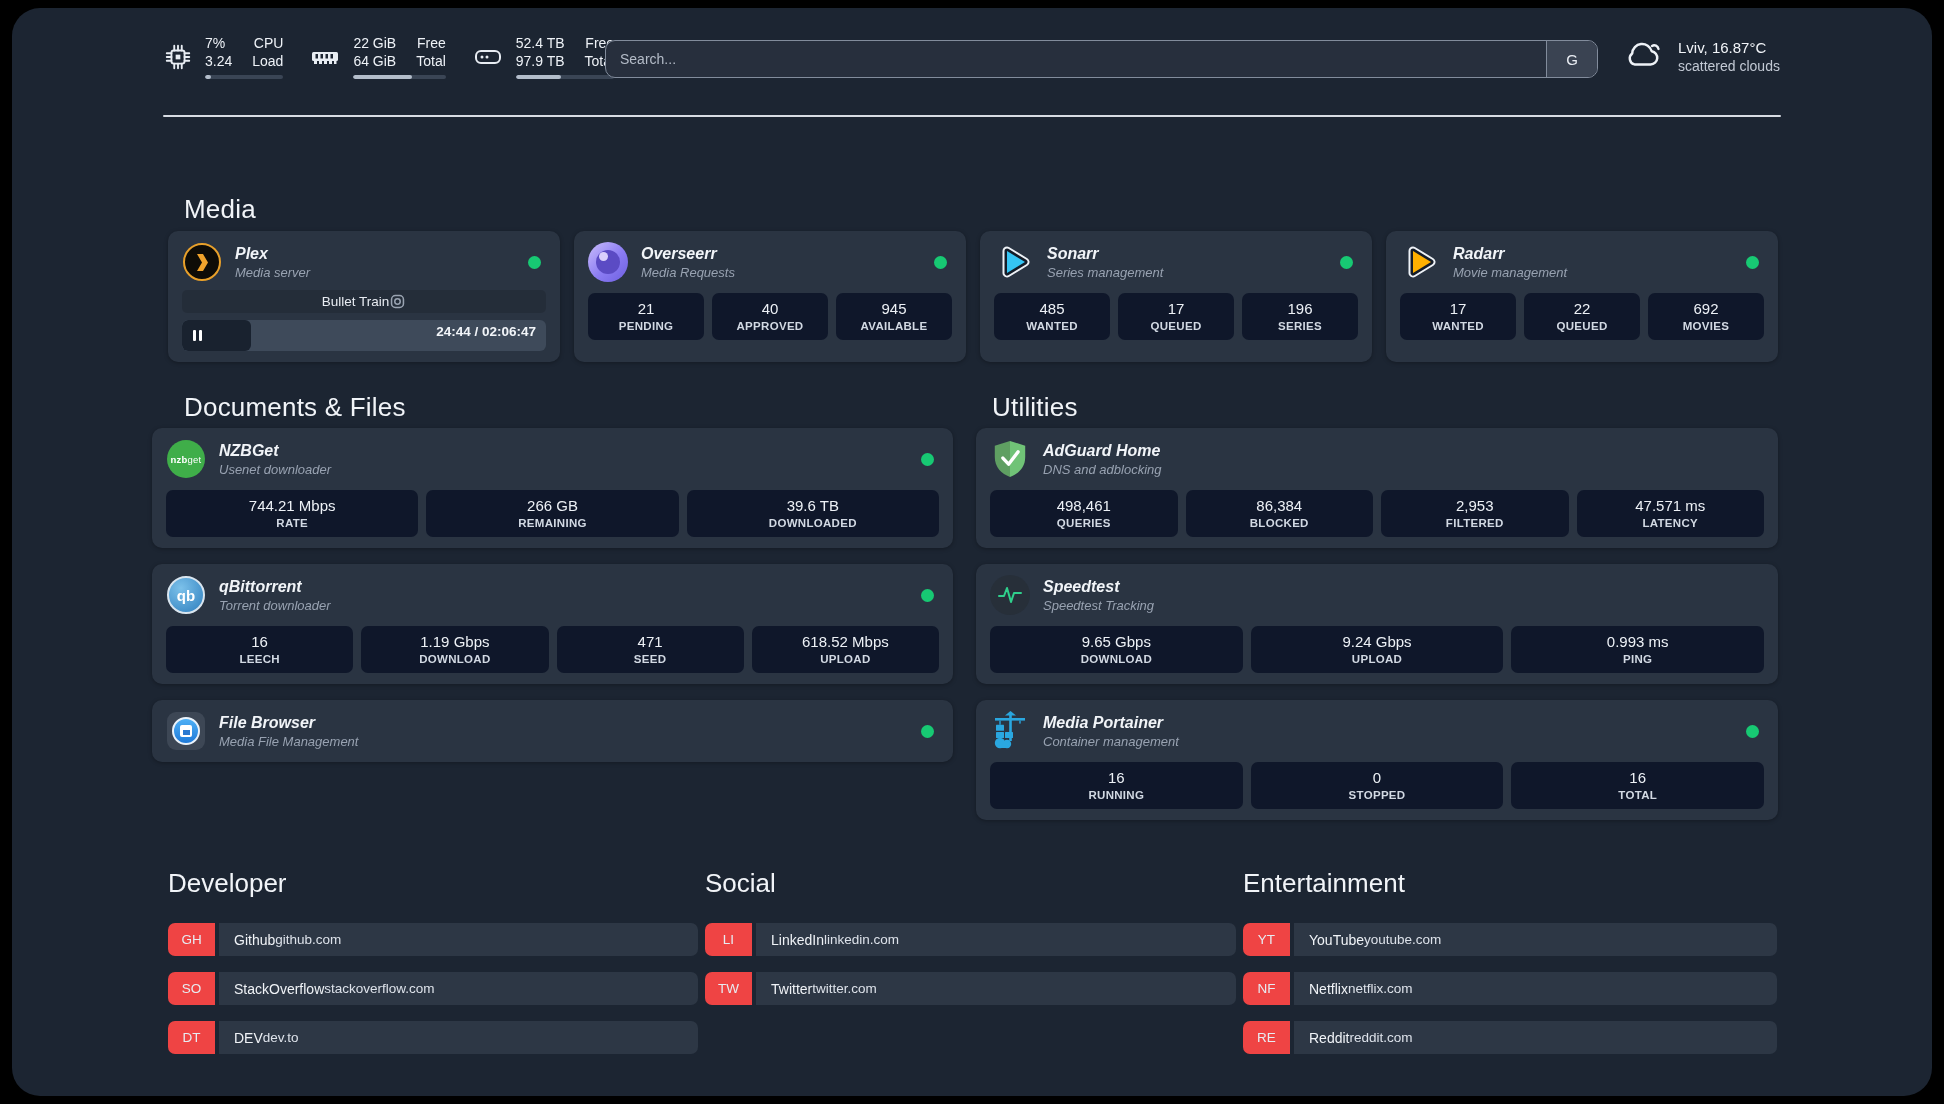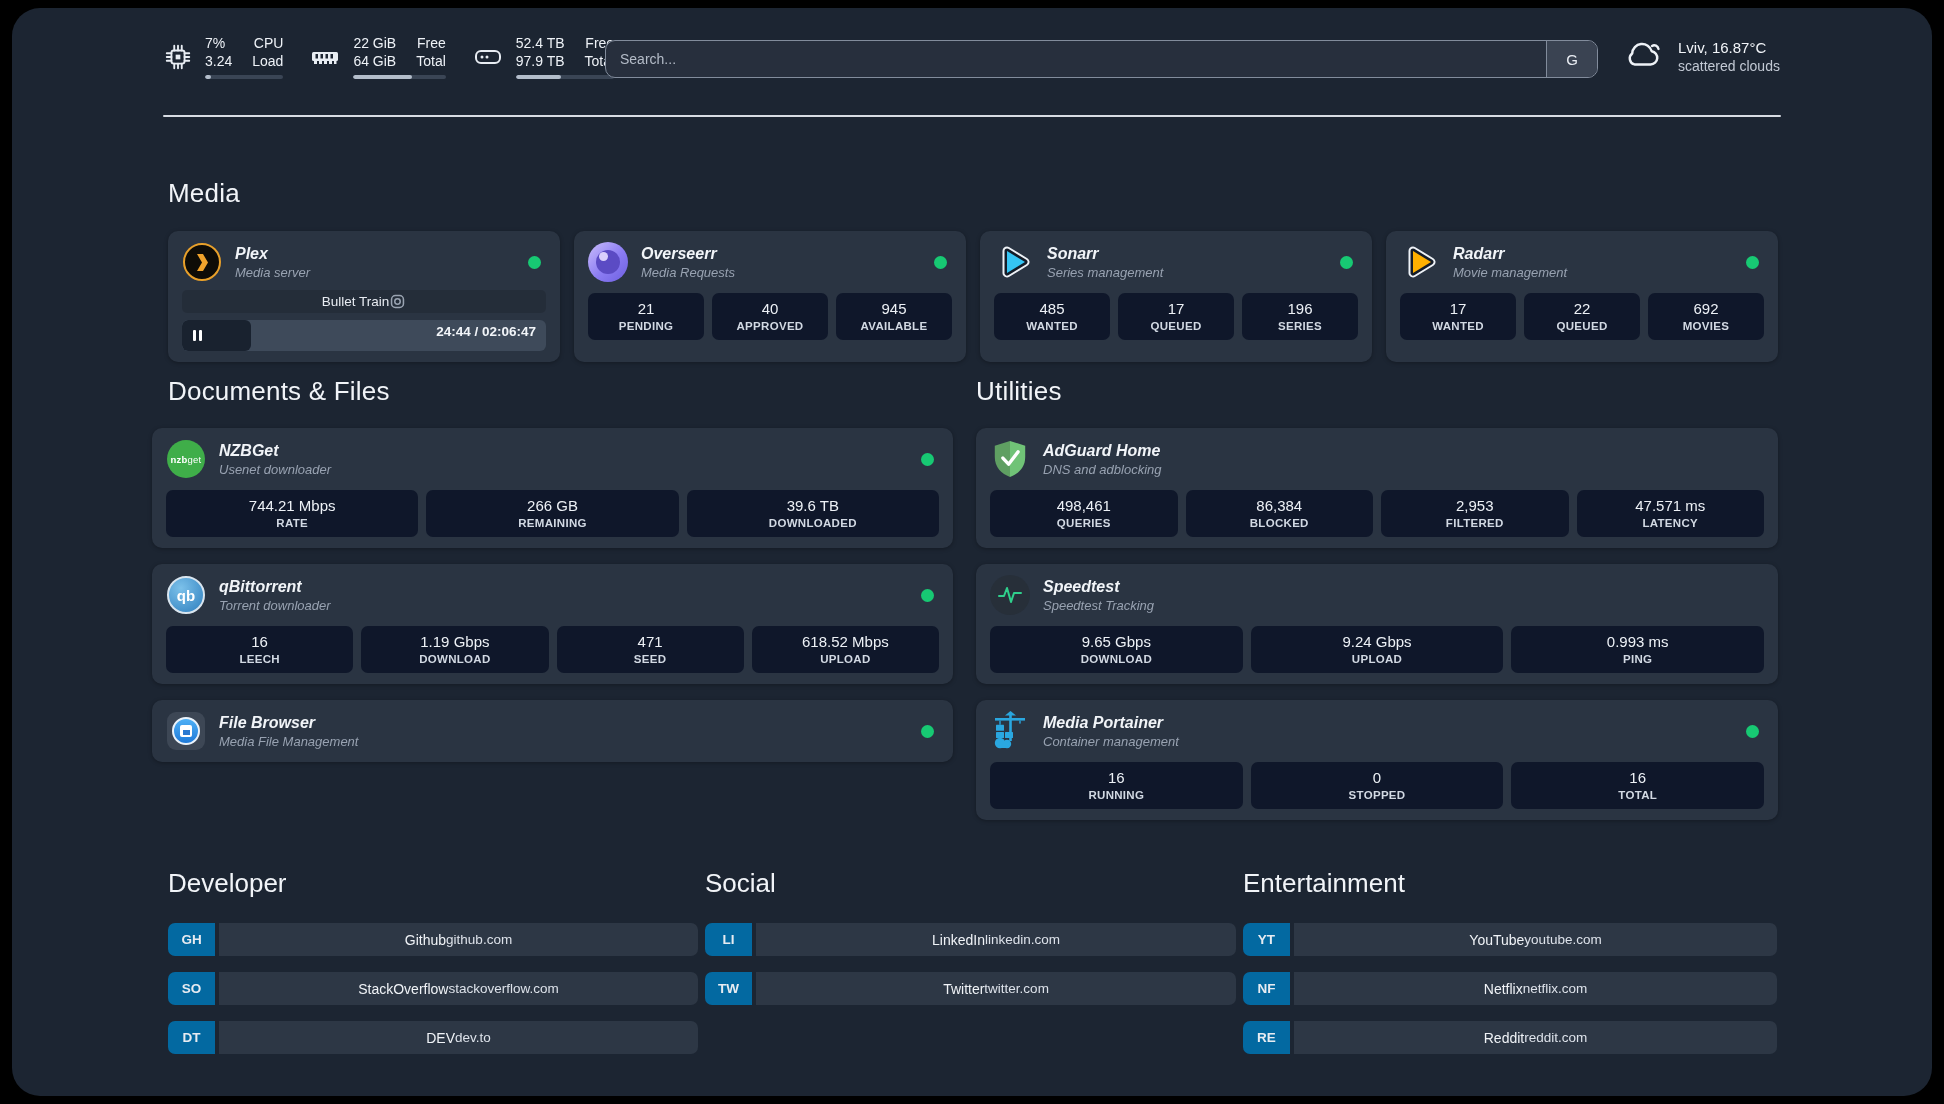--- a/index.html
+++ b/index.html
@@ -31,21 +31,21 @@
     position:absolute;right:1px;top:1px;bottom:1px;width:50px;background:#3a4352;
     border-left:1px solid #828c9c;border-radius:0 9px 9px 0;display:flex;align-items:center;
     justify-content:center;font-size:15px;color:#eaeef4;font-weight:500;cursor:pointer;
   }
   .weather{position:absolute;left:1622px;top:36px;display:flex;gap:14px;align-items:center;}
   .wloc{font-size:15px;color:#f2f5f9;}
   .wcond{font-size:14px;color:#c2c9d4;margin-top:2px;}
   .divider{position:absolute;left:163px;top:115px;width:1618px;height:2px;background:#d7dce3;border-radius:1px;}
 
   
-  .sec-h{position:absolute;margin:0;font-size:26px;font-weight:500;color:#f1f4f8;letter-spacing:.2px;}
+  .sec-h{position:absolute;margin:16px;font-size:26px;font-weight:500;color:#f1f4f8;letter-spacing:.2px;}
 
   
   .row4{position:absolute;left:168px;top:231px;width:1610px;display:grid;grid-template-columns:repeat(4,1fr);gap:14px;}
   .col{position:absolute;display:flex;flex-direction:column;gap:16px;}
   #docs-col{left:152px;top:428px;width:801px;}
   #utils-col{left:976px;top:428px;width:802px;}
   .card{
     background:#2a3442;border-radius:10px;padding:11px 14px;box-sizing:border-box;
     box-shadow:0 1px 4px rgba(0,0,0,.3);cursor:pointer;
   }
@@ -87,22 +87,22 @@
   .fb-disk::after{content:"";position:absolute;left:2.5px;top:5px;width:7px;height:5px;background:#2a79d0;}
   .st{width:40px;height:40px;background:#272f39;}
 
   
   .bm-col{position:absolute;top:868px;}
   #bm-0{left:168px;width:530px;}
   #bm-1{left:705px;width:531px;}
   #bm-2{left:1243px;width:534px;}
   .bm-h{margin:0 0 24px 0;font-size:26px;font-weight:500;color:#f1f4f8;}
   .bm-row{display:flex;height:33px;margin-bottom:16px;cursor:pointer;}
-  .bm-tag{width:47px;flex:none;background:#0369a1;border-radius:7px 0 0 7px;display:flex;align-items:center;justify-content:center;font-size:13.5px;font-weight:700;color:#e7ebf1;}
-  .bm-main{flex:1;margin-left:4px;background:#2d3745;border-radius:0 7px 7px 0;display:flex;align-items:center;justify-content:center;padding:0 15px;}
+  .bm-tag{width:47px;flex:none;background:#ef4444;border-radius:7px 0 0 7px;display:flex;align-items:center;justify-content:center;font-size:13.5px;font-weight:400;color:#e7ebf1;}
+  .bm-main{flex:1;margin-left:4px;background:#2d3745;border-radius:0 7px 7px 0;display:flex;align-items:center;justify-content:flex-start;padding:0 15px;}
   .bm-name{font-size:14px;color:#f0f3f7;}
   .bm-url{font-size:13.5px;color:#dde2ea;}
 </style>
 </head>
 <body>
 
 <div class="frame"></div>
 
 <div class="monitors" id="monitors">
   <div class="mon">

